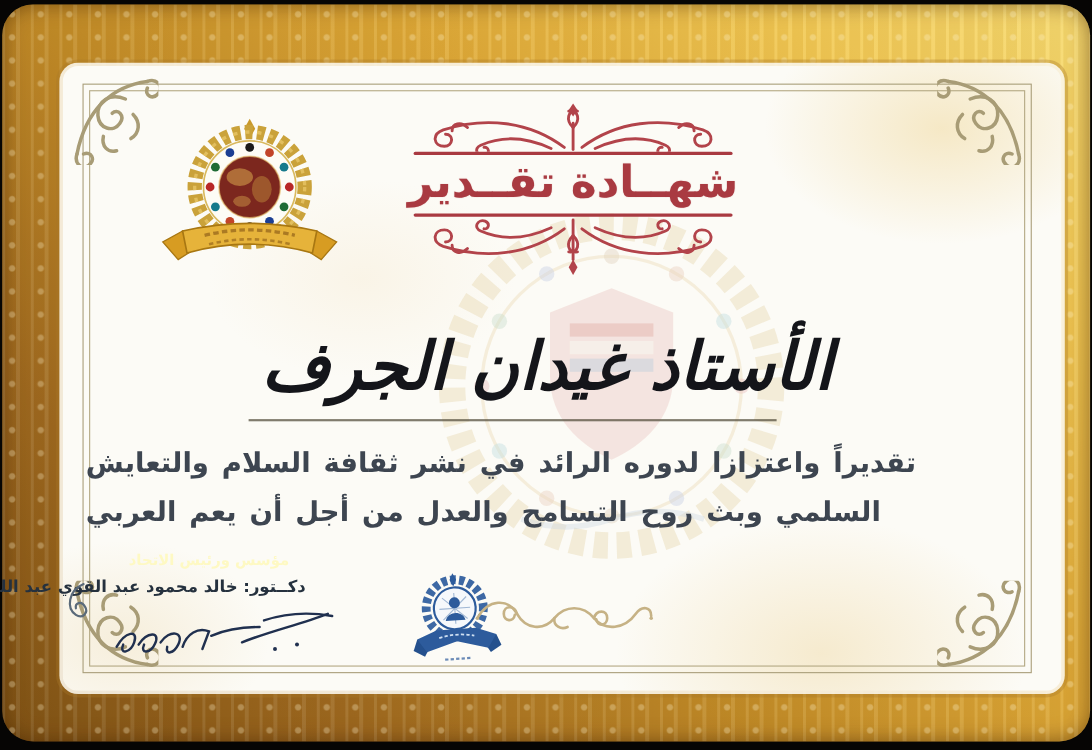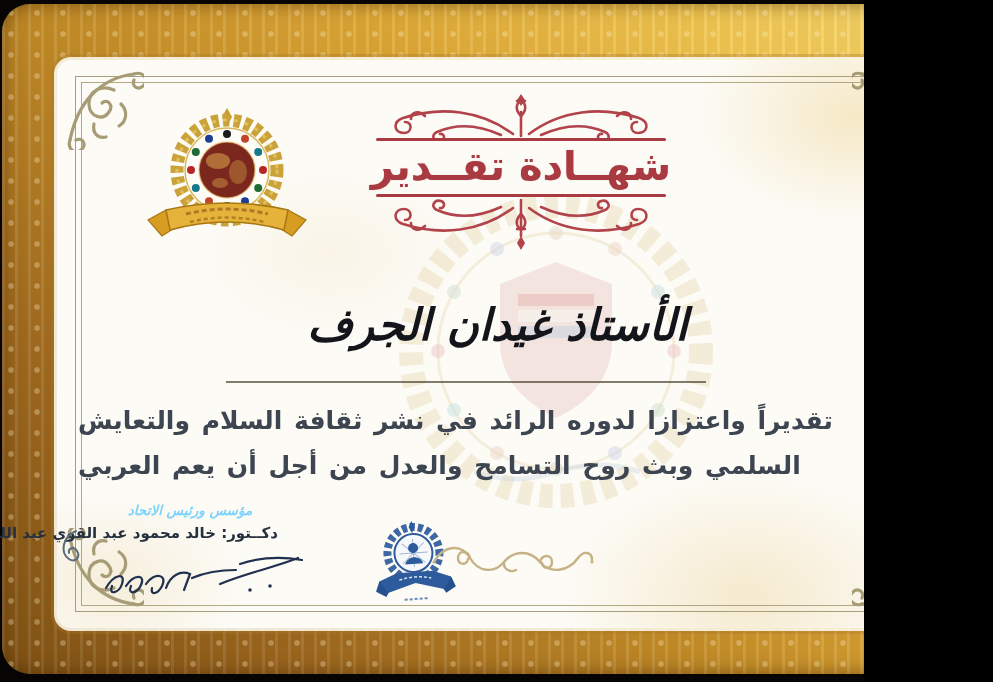--- a/index.html
+++ b/index.html
@@ -1,16 +1,16 @@
 <!DOCTYPE html>
 <html><head>
 <meta charset="utf-8">
 <style>
   html,body{margin:0;padding:0;background:#000;}
-  .page{position:relative;width:864px;height:682px;background:#060504;overflow:hidden;
+  .page{position:relative;width:993px;height:682px;background:#060504;overflow:hidden;
         font-family:"DejaVu Sans",sans-serif;}
   
   .frame{position:absolute;left:2px;top:4px;width:989px;height:670px;border-radius:28px;
     background:
       linear-gradient(225deg,#f8dd74 0%,#f2c954 18%,#dfaa38 38%,#c28c28 58%,#9c671f 80%,#7c5014 100%);
     box-shadow:inset 0 0 18px rgba(60,30,0,.55);}
   .frame .pattern{position:absolute;inset:0;border-radius:28px;
     background-image:
       repeating-radial-gradient(circle at 9px 9px, rgba(255,246,210,.30) 0 2.2px, rgba(255,246,210,0) 3.5px 100%),
       repeating-linear-gradient(90deg, rgba(255,250,225,.10) 0 3px, rgba(140,90,20,.08) 3px 13px);
@@ -44,28 +44,28 @@
   .fl-bot{top:106px;height:54px;}
   .rline{position:absolute;left:21px;width:290px;height:2.5px;background:#a93a41;border-radius:2px;}
   .rl-1{top:46px;} .rl-2{top:102px;}
   .title-text{position:absolute;top:47px;left:0;width:332px;height:54px;line-height:54px;
     text-align:center;font-size:40px;font-weight:bold;color:#a93a41;direction:rtl;
     letter-spacing:1px;text-shadow:0 0 1px rgba(169,58,65,.4);}
   
   .intro{position:absolute;top:261px;left:80px;width:830px;text-align:center;direction:rtl;
     font-size:23px;font-weight:bold;color:#5c6b7b;word-spacing:5px;}
   .recipient{position:absolute;top:299px;left:50px;width:895px;text-align:center;direction:rtl;
-    font-size:44px;font-weight:bold;font-style:italic;color:#14151a;letter-spacing:1px;}
+    font-size:60px;font-weight:bold;font-style:italic;color:#14151a;letter-spacing:1px;}
   .name-underline{position:absolute;top:381px;left:226px;width:480px;height:2px;
     background:#57503f;opacity:.75;}
   .bodytext{position:absolute;top:398px;left:78px;width:840px;text-align:left;direction:rtl;
     font-size:25px;font-weight:bold;color:#3d4550;line-height:45px;word-spacing:3px;}
   
   .sig-role{position:absolute;top:502px;left:115px;width:150px;text-align:center;direction:rtl;
-    font-size:13.5px;font-weight:bold;color:#7dd3fc;white-space:nowrap;font-style:italic;}
+    font-size:13.5px;font-weight:bold;color:#fef9c3;white-space:nowrap;}
   .sig-name{position:absolute;top:524px;left:58px;width:220px;text-align:center;direction:rtl;
     font-size:15px;font-weight:bold;color:#25313e;white-space:nowrap;}
   .sig-swirl{position:absolute;left:56px;top:527px;width:26px;height:42px;}
   .sig-script{position:absolute;left:100px;top:548px;width:210px;height:56px;}
   .seal{position:absolute;left:372px;top:515px;width:84px;height:92px;transform:rotate(-4deg);}
   .gold-flourish{position:absolute;left:428px;top:532px;width:170px;height:50px;}
 </style>
 </head>
 <body>
 

